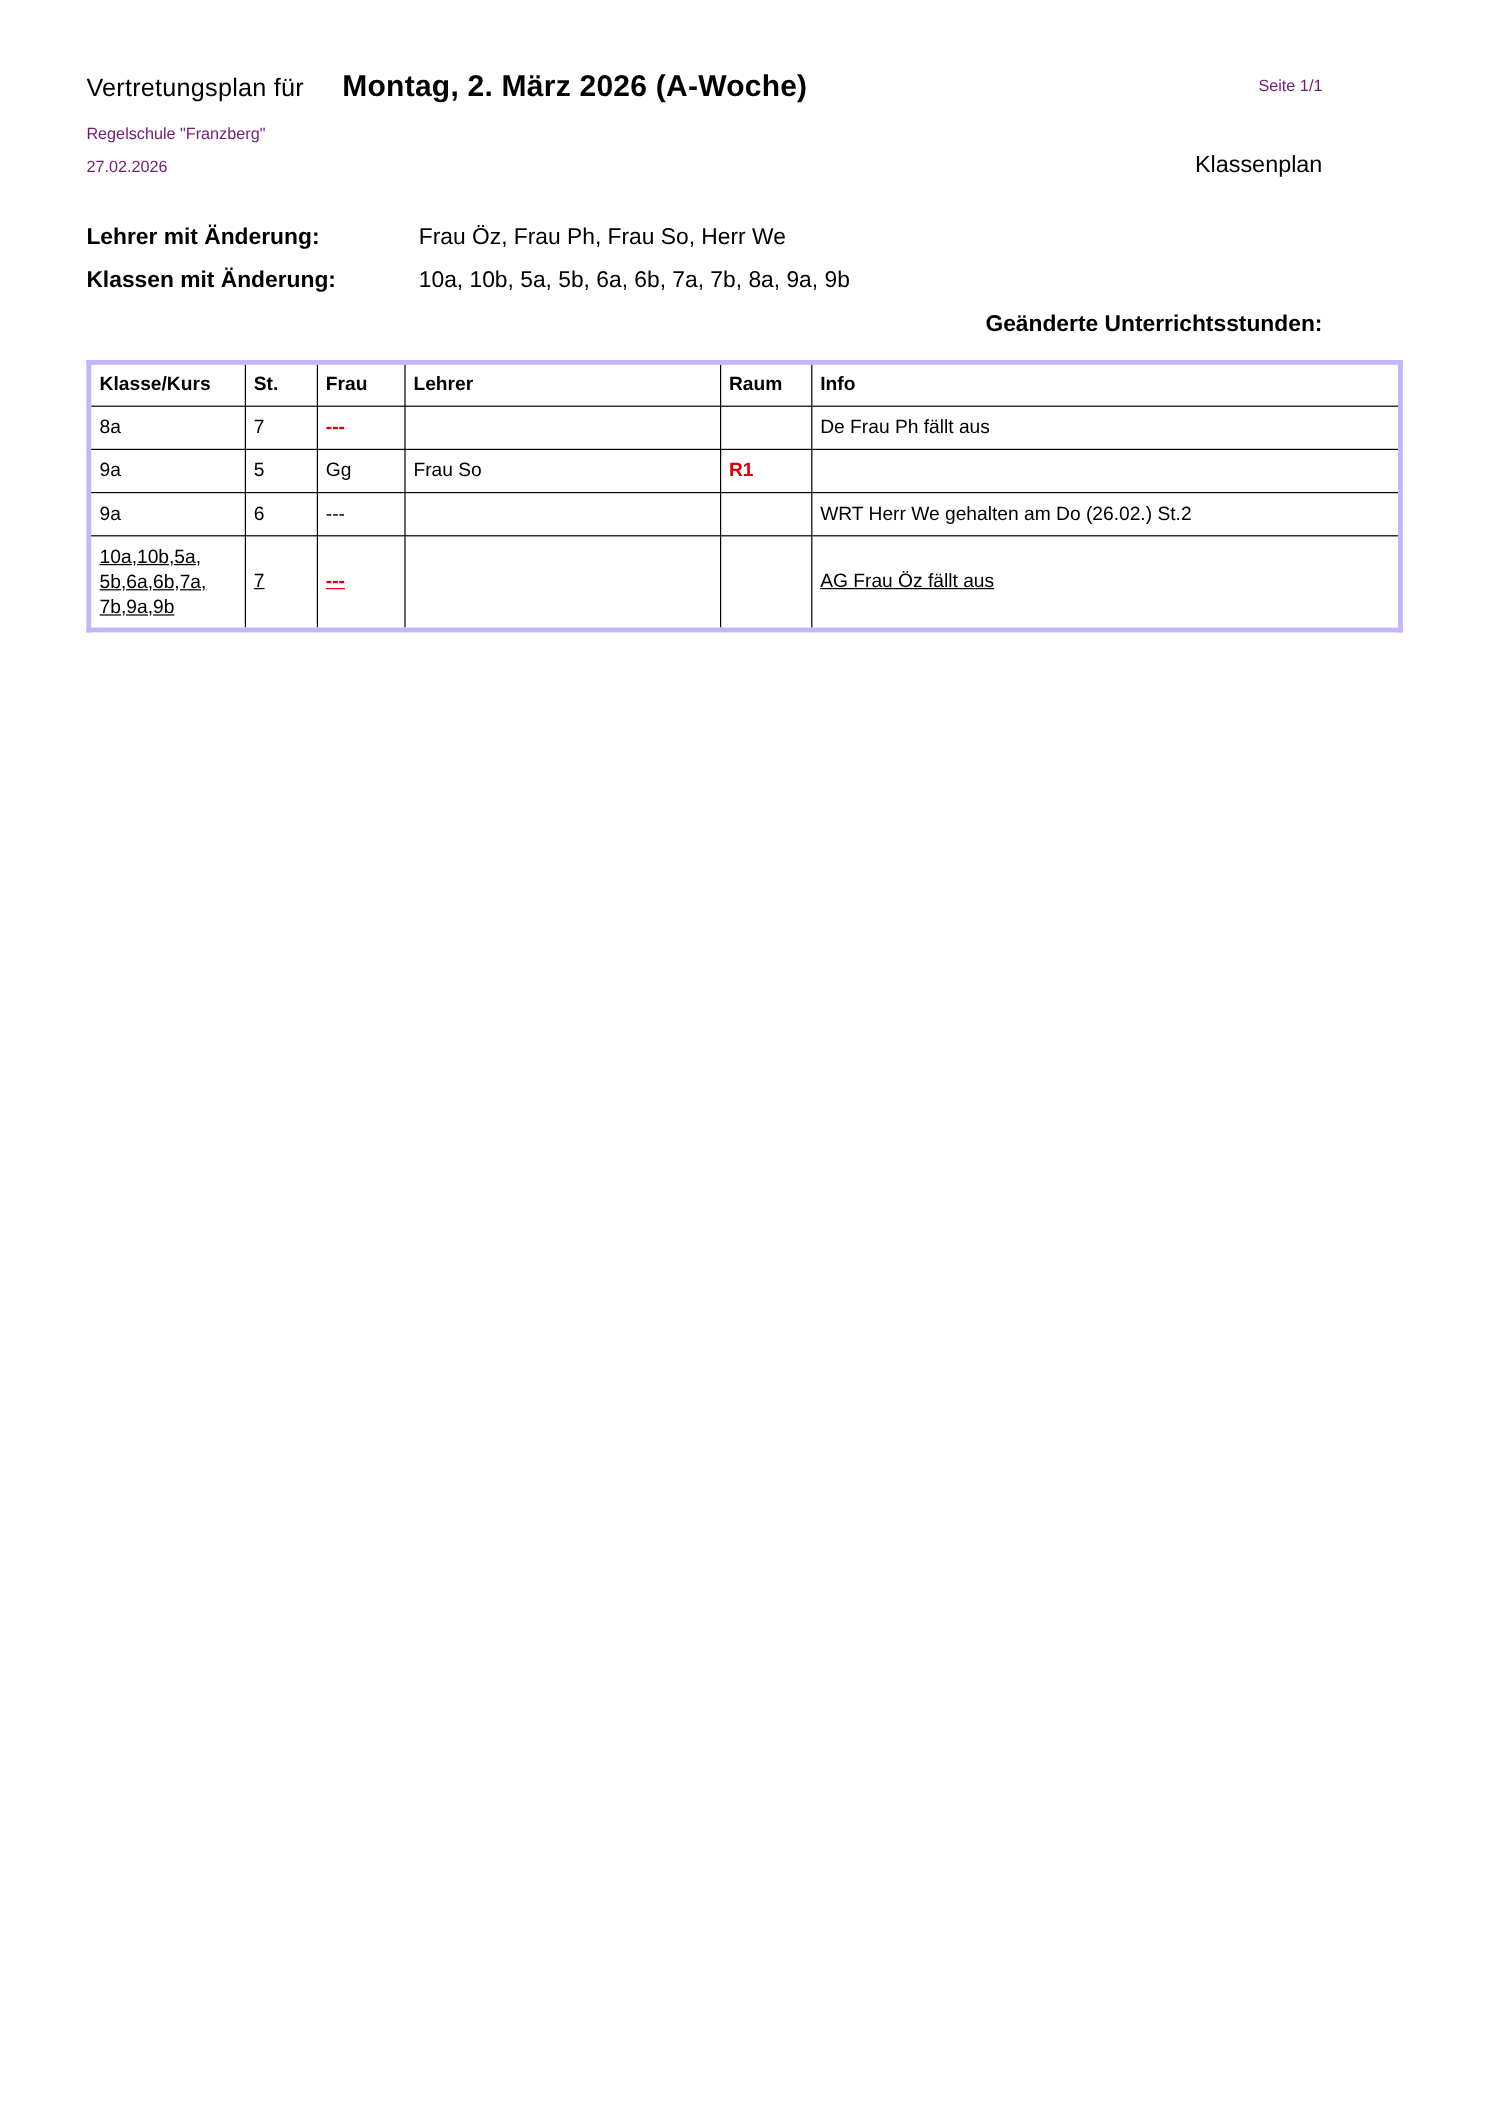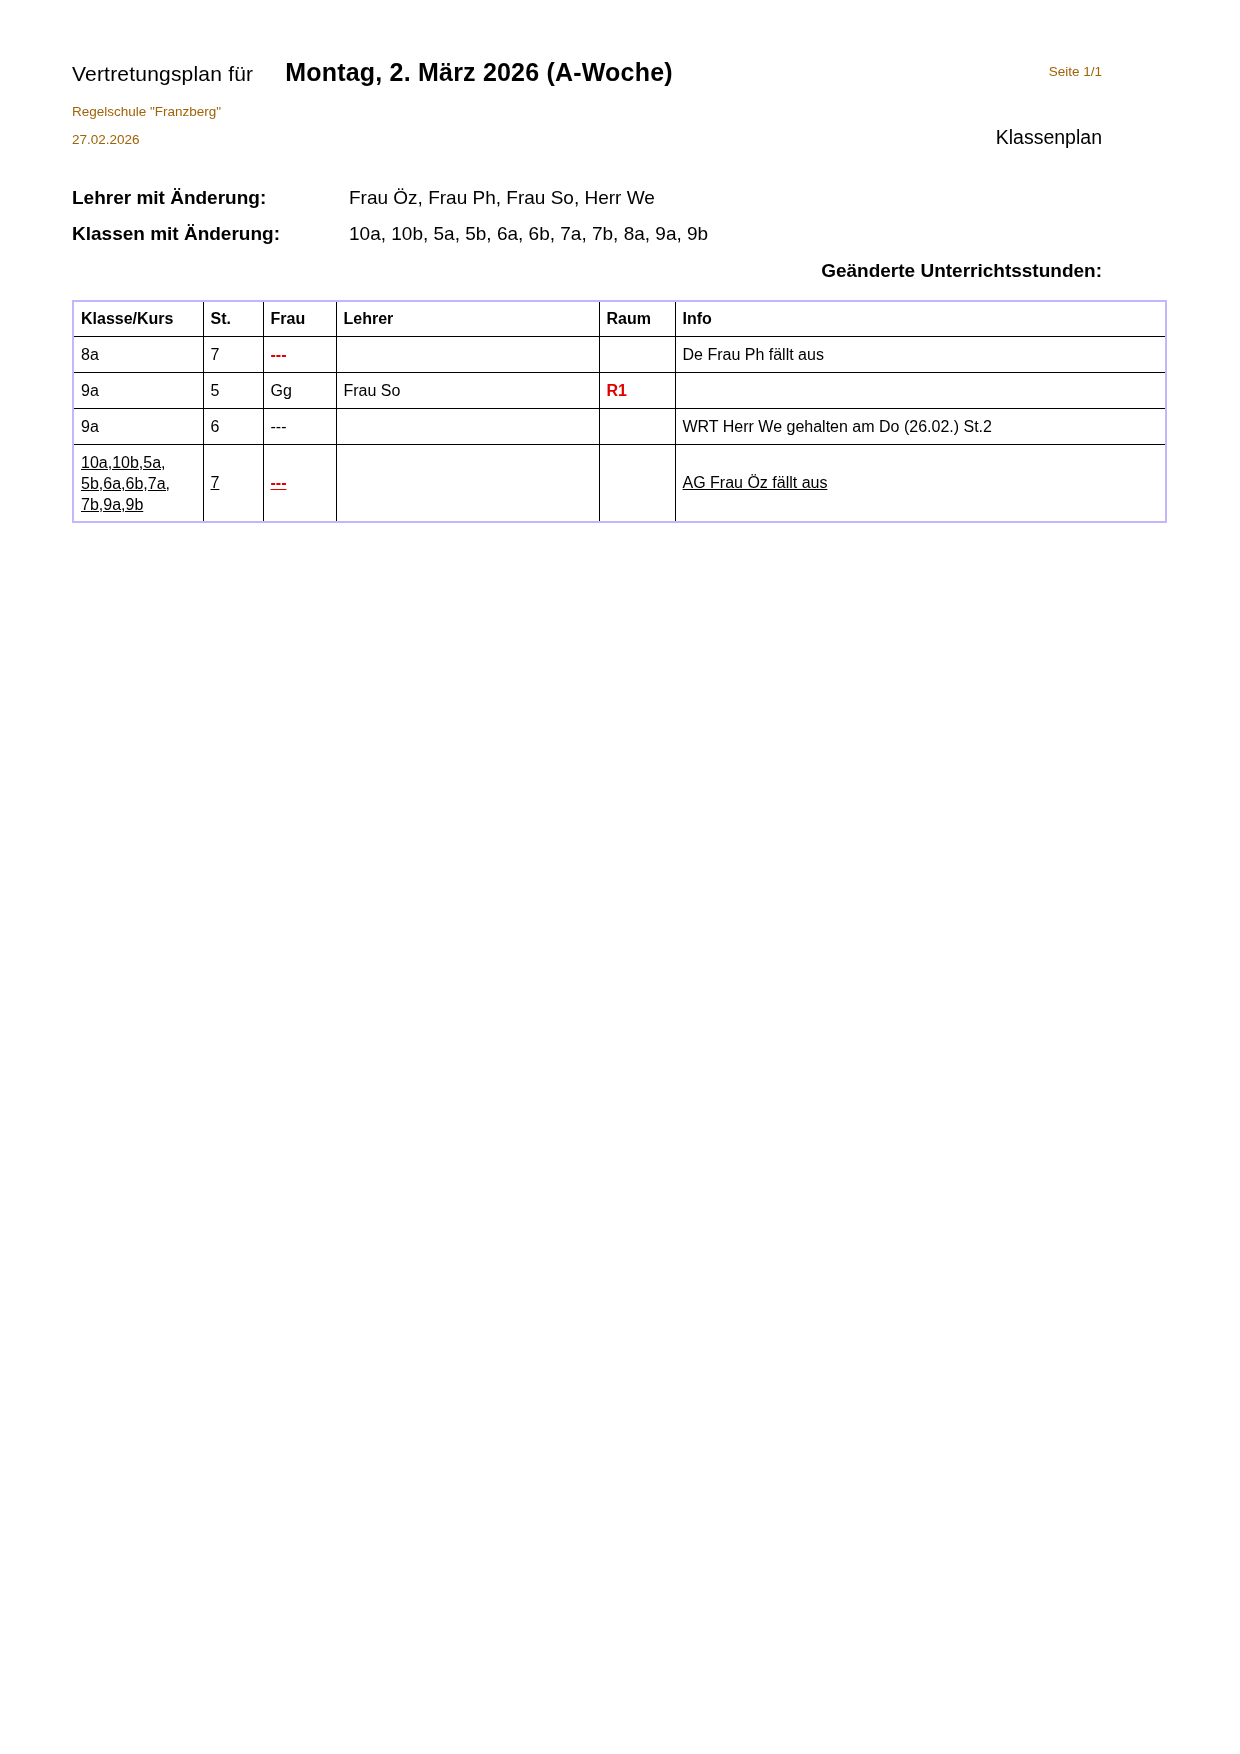--- a/index.html
+++ b/index.html
@@ -34,21 +34,21 @@
   }
   .title-date {
     font-size: 25px;
     font-weight: 700;
     margin-left: 32px;
     letter-spacing: 0.2px;
   }
   .small-text {
     font-size: 13.5px;
     font-weight: 400;
-    color: #a16207;
+    color: #701a75;
   }
   .page-number { padding-top: 6px; }
   .header-row2 { margin-top: 17px; }
   .header-row3 {
     display: flex;
     justify-content: space-between;
     align-items: baseline;
     margin-top: 7px;
   }
   .plan-type {
@@ -74,21 +74,21 @@
     margin: 1px 0 0 0;
     line-height: 36px;
     text-align: right;
   }
   
   table.sub-table {
     border-collapse: collapse;
     table-layout: fixed;
     width: 1093px;
     margin-top: 11px;
-    border: 2px solid #c4b5fd;
+    border: 4px solid #c4b5fd;
   }
   .sub-table th, .sub-table td {
     border: 1px solid #000000;
     font-size: 16px;
     padding: 4px 7px;
     vertical-align: middle;
     overflow: hidden;
     text-align: left;
   }
   .sub-table thead th {

